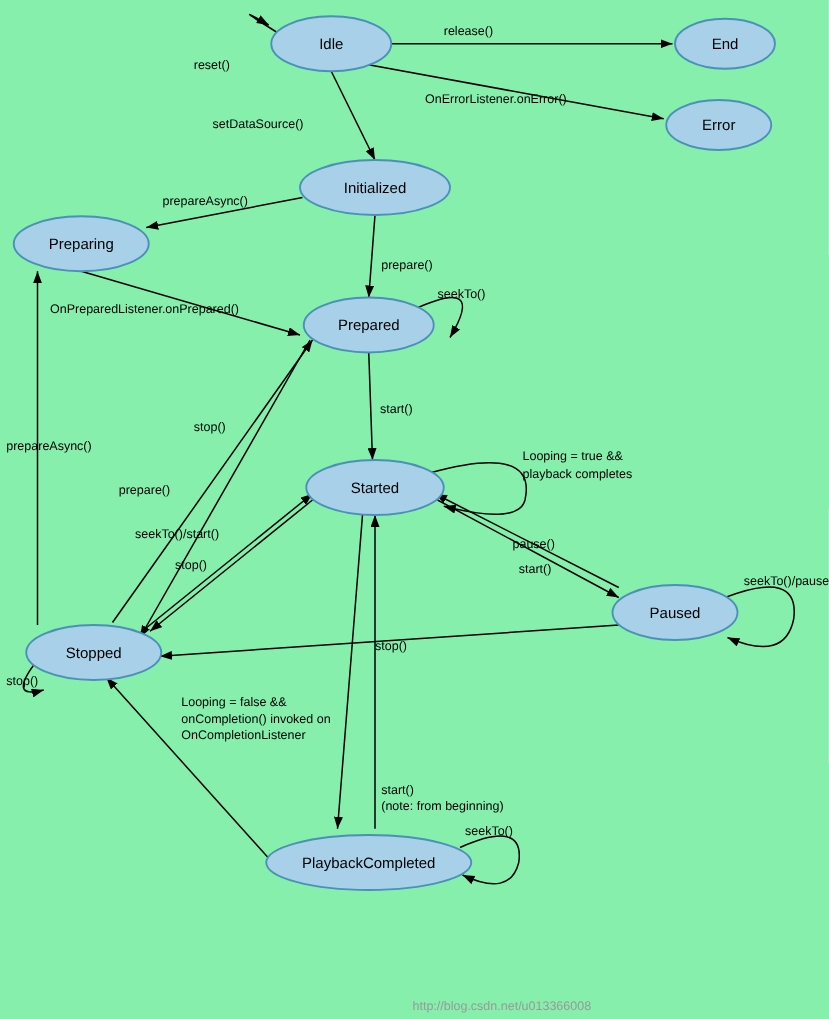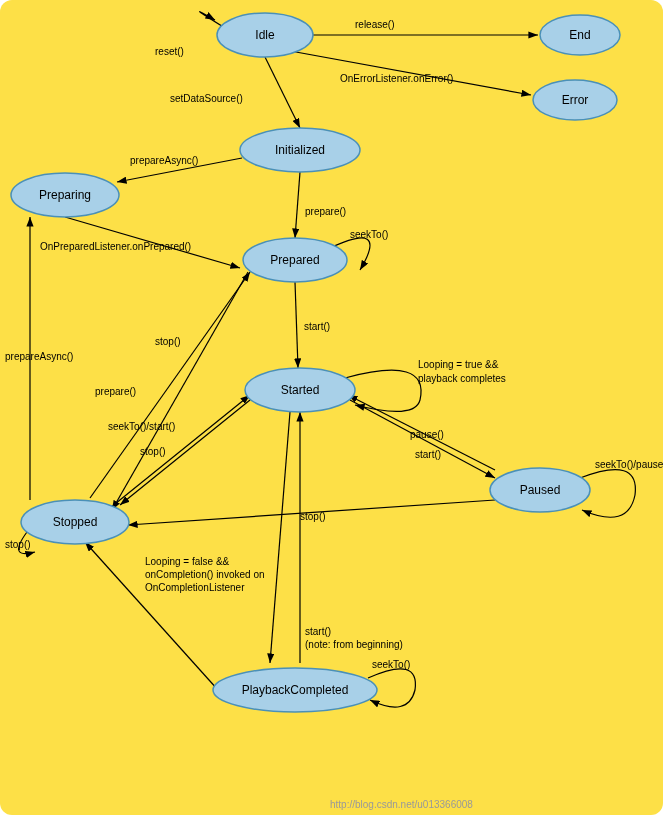--- a/index.html
+++ b/index.html
@@ -9,22 +9,21 @@
       background: #fff;
       font-family: Arial, sans-serif;
       font-size: 11px;
       position: relative;
       overflow: hidden;
     }
     .diagram-container {
       width: 663px;
       height: 815px;
       position: relative;
-      background: #fde047;
-      border-radius: 12px;
+      background: #86efac;
     }
     svg {
       position: absolute;
       top: 0; left: 0;
       width: 663px;
       height: 815px;
     }
     .state-node {
       fill: #a8d0e8;
       stroke: #4a90b8;

